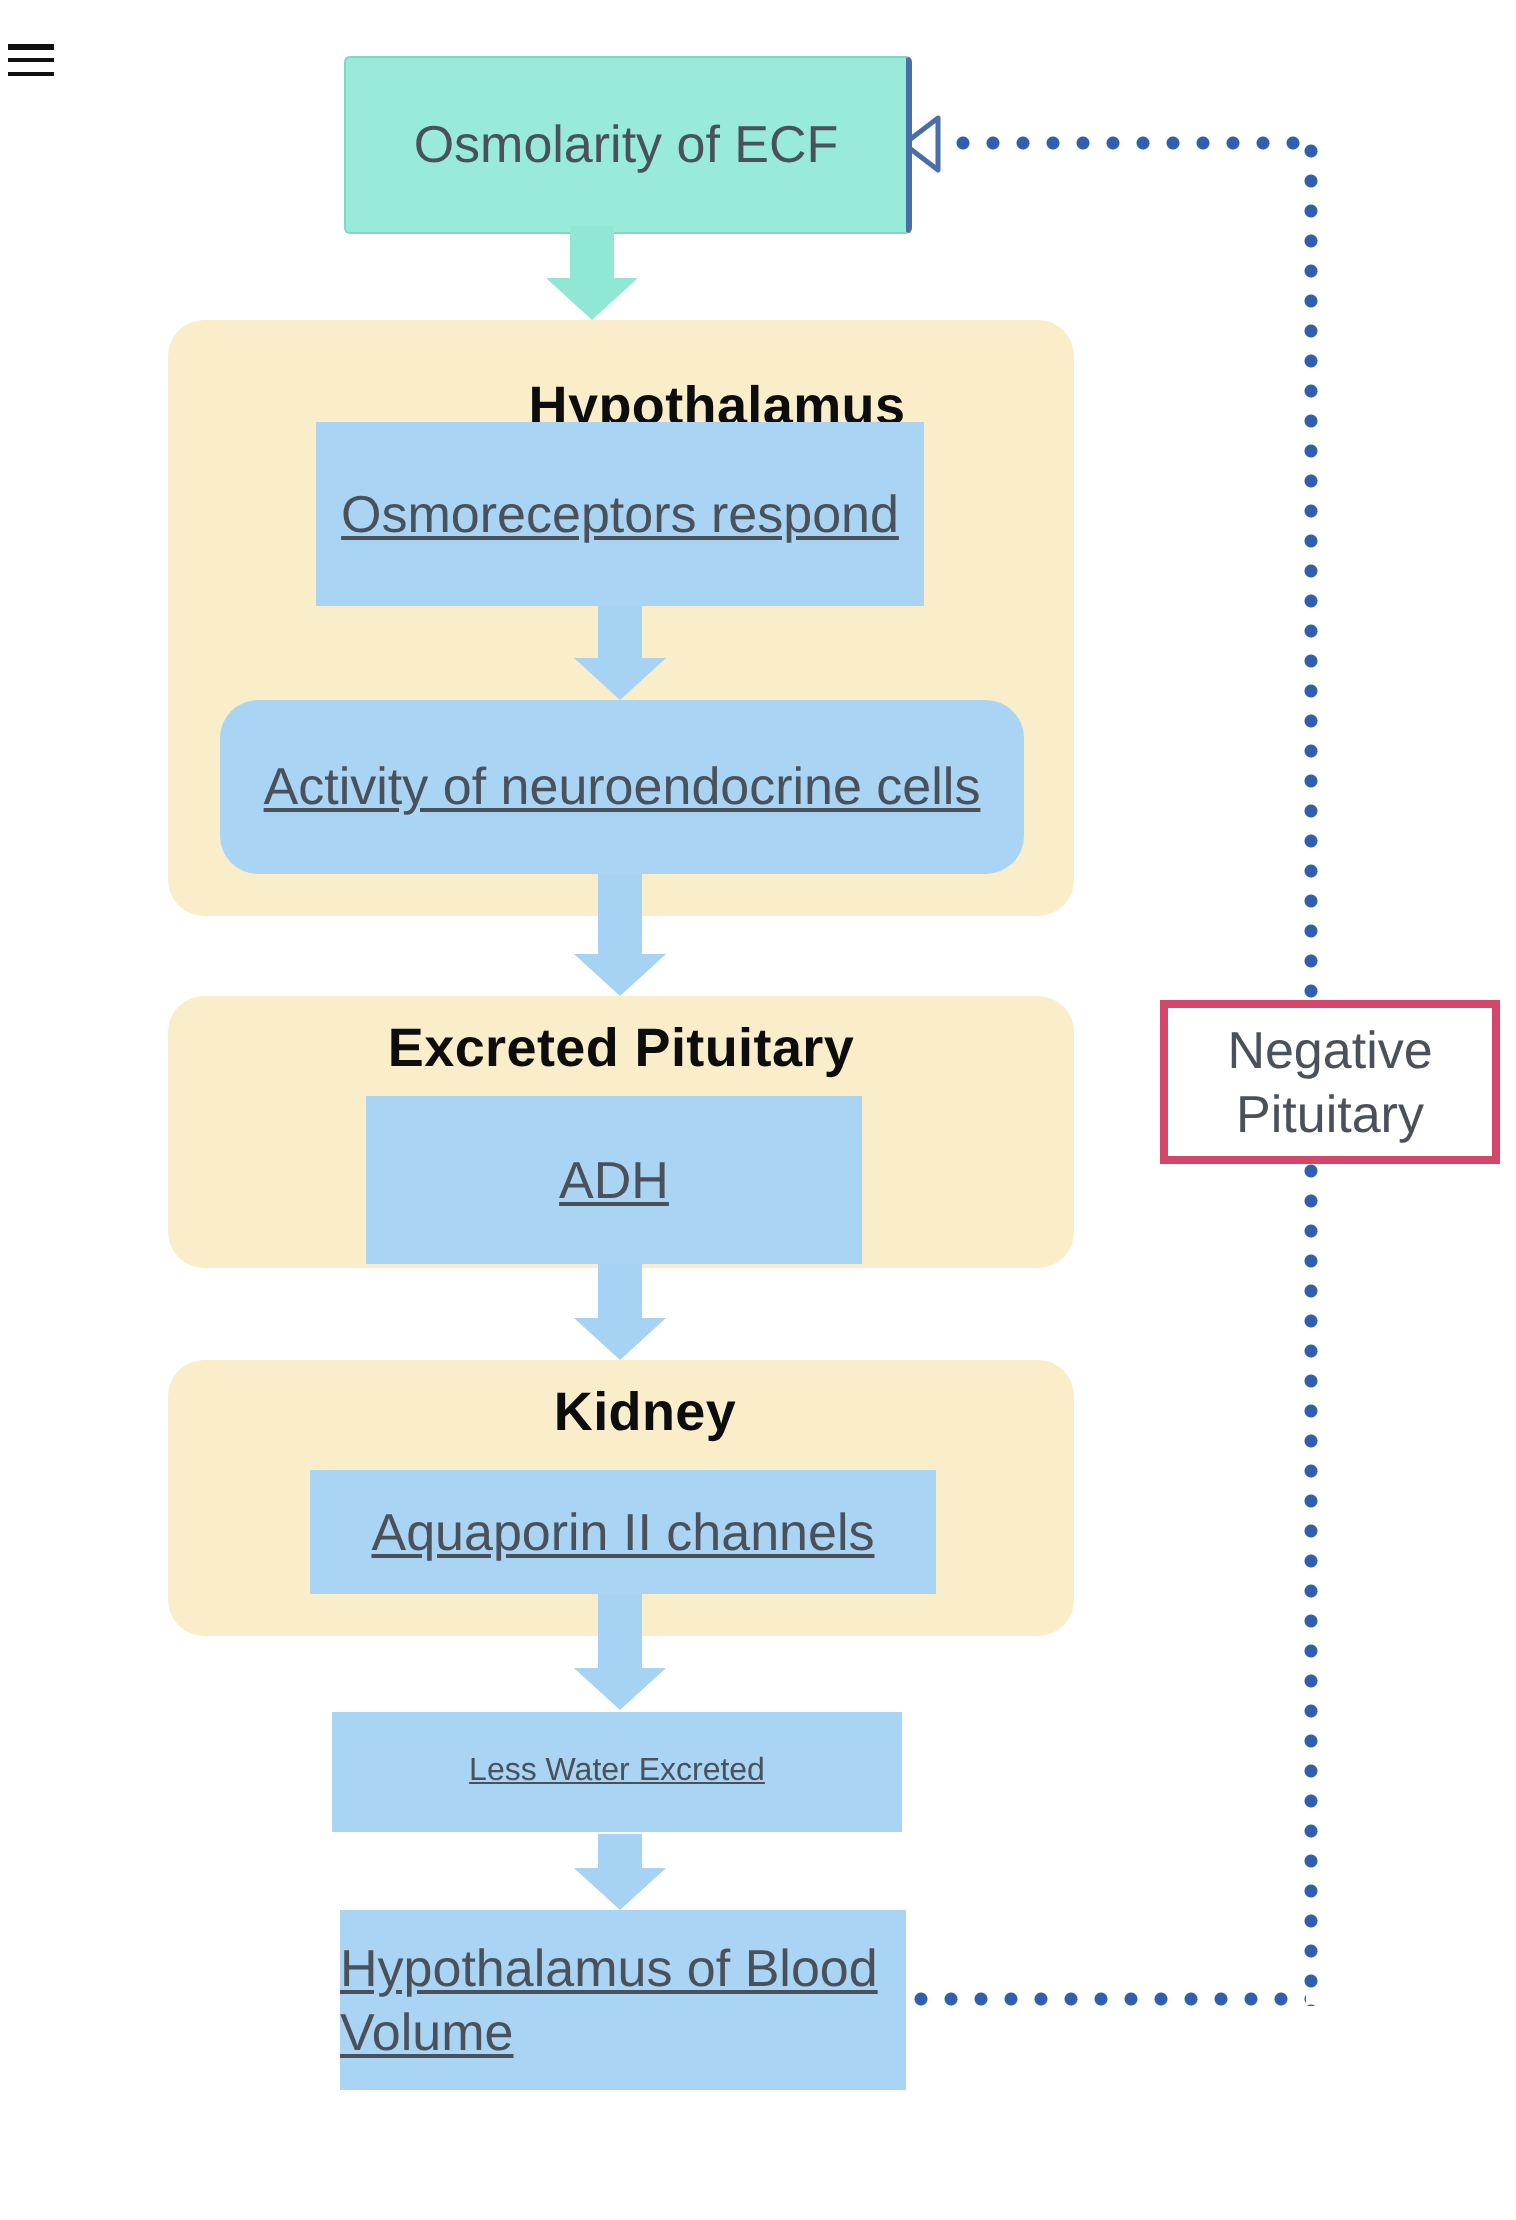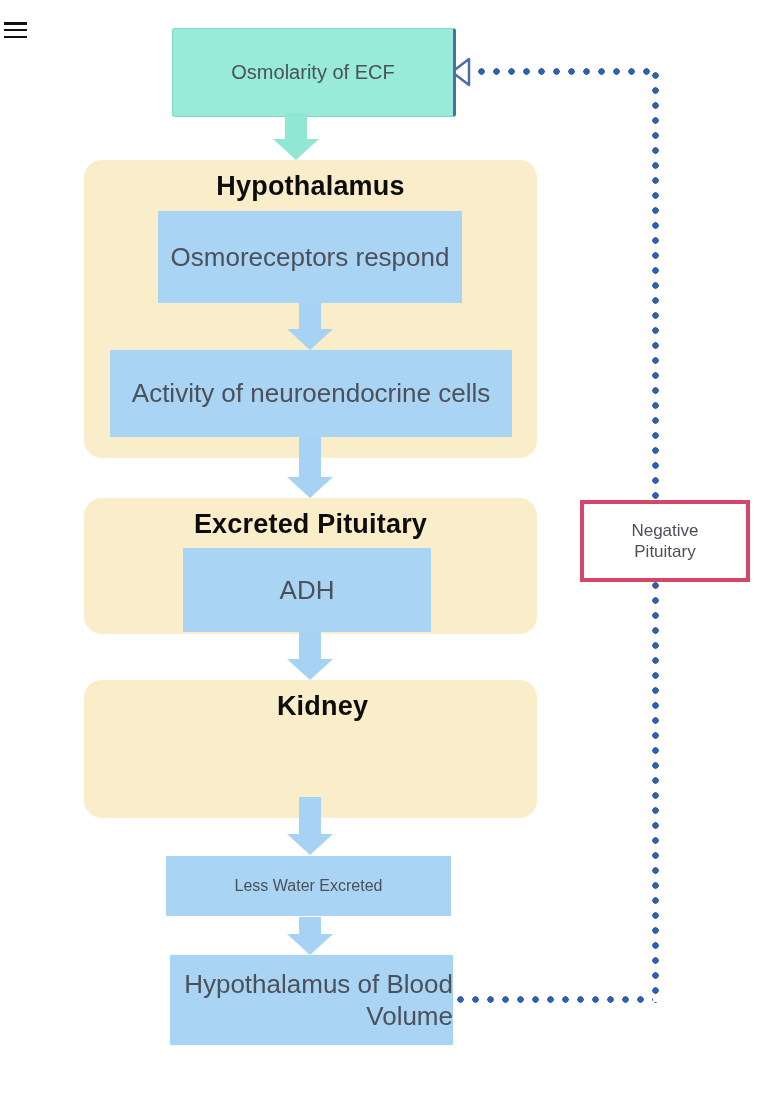--- a/index.html
+++ b/index.html
@@ -9,40 +9,40 @@
   }
   
   .hamburger{position:absolute;left:4px;top:22px;width:23px;height:17px;cursor:pointer;}
   .hamburger .bar{width:23px;height:2.6px;background:#111;margin-bottom:4.2px;}
   
   .stimulus{
     position:absolute;left:172px;top:28px;width:280px;height:87px;
     background:var(--teal_fill,#98ebd9);
     border:1px solid #7cd9c6;border-right:3px solid var(--arrowhead_outline,#4a6fa8);
     border-radius:3px;display:flex;align-items:center;justify-content:center;
-    font-size:20px;color:var(--text_dark,#4b515a);
+    font-size:26px;color:var(--text_dark,#4b515a);
   }
   
   .group{position:absolute;left:84px;width:453px;background:var(--group_fill,#f9edca);border-radius:18px;}
   .g1{top:160px;height:298px;}
   .g2{top:498px;height:136px;}
   .g3{top:680px;height:138px;}
   .group-title{
     position:absolute;left:84px;width:453px;text-align:center;
     font-size:27px;font-weight:700;color:#0d0d0d;letter-spacing:.2px;
   }
-  .t1{top:171px;} .t2{top:509px;} .t3{top:691px;margin-left:12px;}
+  .t1{top:188px;padding-left:48px;} .t2{top:509px;} .t3{top:691px;margin-left:12px;}
   
   .step{
     position:absolute;background:var(--step_fill,#a9d4f3);
-    display:flex;align-items:center;justify-content:center;text-align:right;
-    font-size:26px;line-height:1.25;color:var(--text_dark,#4b515a);
+    display:flex;align-items:center;justify-content:center;text-align:left;
+    font-size:26px;line-height:1.25;color:var(--text_dark,#4b515a);text-decoration:underline;
   }
   .step-osmoreceptors{left:158px;top:211px;width:304px;height:92px;}
-  .step-neuroendocrine{left:110px;top:350px;width:402px;height:87px;}
+  .step-neuroendocrine{left:110px;top:350px;width:402px;height:87px;border-radius:19px;}
   .step-adh{left:183px;top:548px;width:248px;height:84px;}
   .step-aquaporin{left:155px;top:735px;width:313px;height:62px;}
   .step-lesswater{left:166px;top:856px;width:285px;height:60px;font-size:16px;}
   .step-conservation{left:170px;top:955px;width:283px;height:90px;}
   
   .arrow{position:absolute;width:46px;display:flex;flex-direction:column;align-items:center;}
   .arrow .shaft{width:22px;}
   .arrow .head{width:0;height:0;border-left:23px solid transparent;border-right:23px solid transparent;}
   .arrow.teal .shaft{background:var(--teal_arrow,#90e8d4);}
   .arrow.teal .head{border-top:21px solid var(--teal_arrow,#90e8d4);}
@@ -67,21 +67,21 @@
   }
   .fb-top{left:474px;top:68px;width:183px;}
   .fb-right{left:652px;top:68px;height:935px;}
   .fb-bottom{left:453px;top:996px;width:200px;}
   .fb-arrowhead{position:absolute;left:449px;top:56px;width:22px;height:32px;}
   
   .feedback-label{
     position:absolute;left:580px;top:500px;width:162px;height:74px;z-index:5;
     background:#ffffff;border:4px solid var(--feedback_border,#d5476a);
     display:flex;flex-direction:column;align-items:center;justify-content:center;
-    font-size:17px;line-height:1.25;color:var(--text_dark,#4b515a);
+    font-size:26px;line-height:1.25;color:var(--text_dark,#4b515a);
   }
 </style>
 </head>
 <body>
 
 <div class="canvas">
 
   <div class="hamburger">
     <div class="bar"></div>
     <div class="bar"></div>
@@ -124,20 +124,21 @@
     <div class="head"></div>
   </div>
 
   <div class="step step-adh">ADH</div>
 
   <div class="arrow blue a4">
     <div class="shaft"></div>
     <div class="head"></div>
   </div>
 
+  <div class="step step-aquaporin">Aquaporin II channels</div>
 
   <div class="arrow blue a5">
     <div class="shaft"></div>
     <div class="head"></div>
   </div>
 
   <div class="step step-lesswater">Less Water Excreted</div>
 
   <div class="arrow blue a6">
     <div class="shaft"></div>

